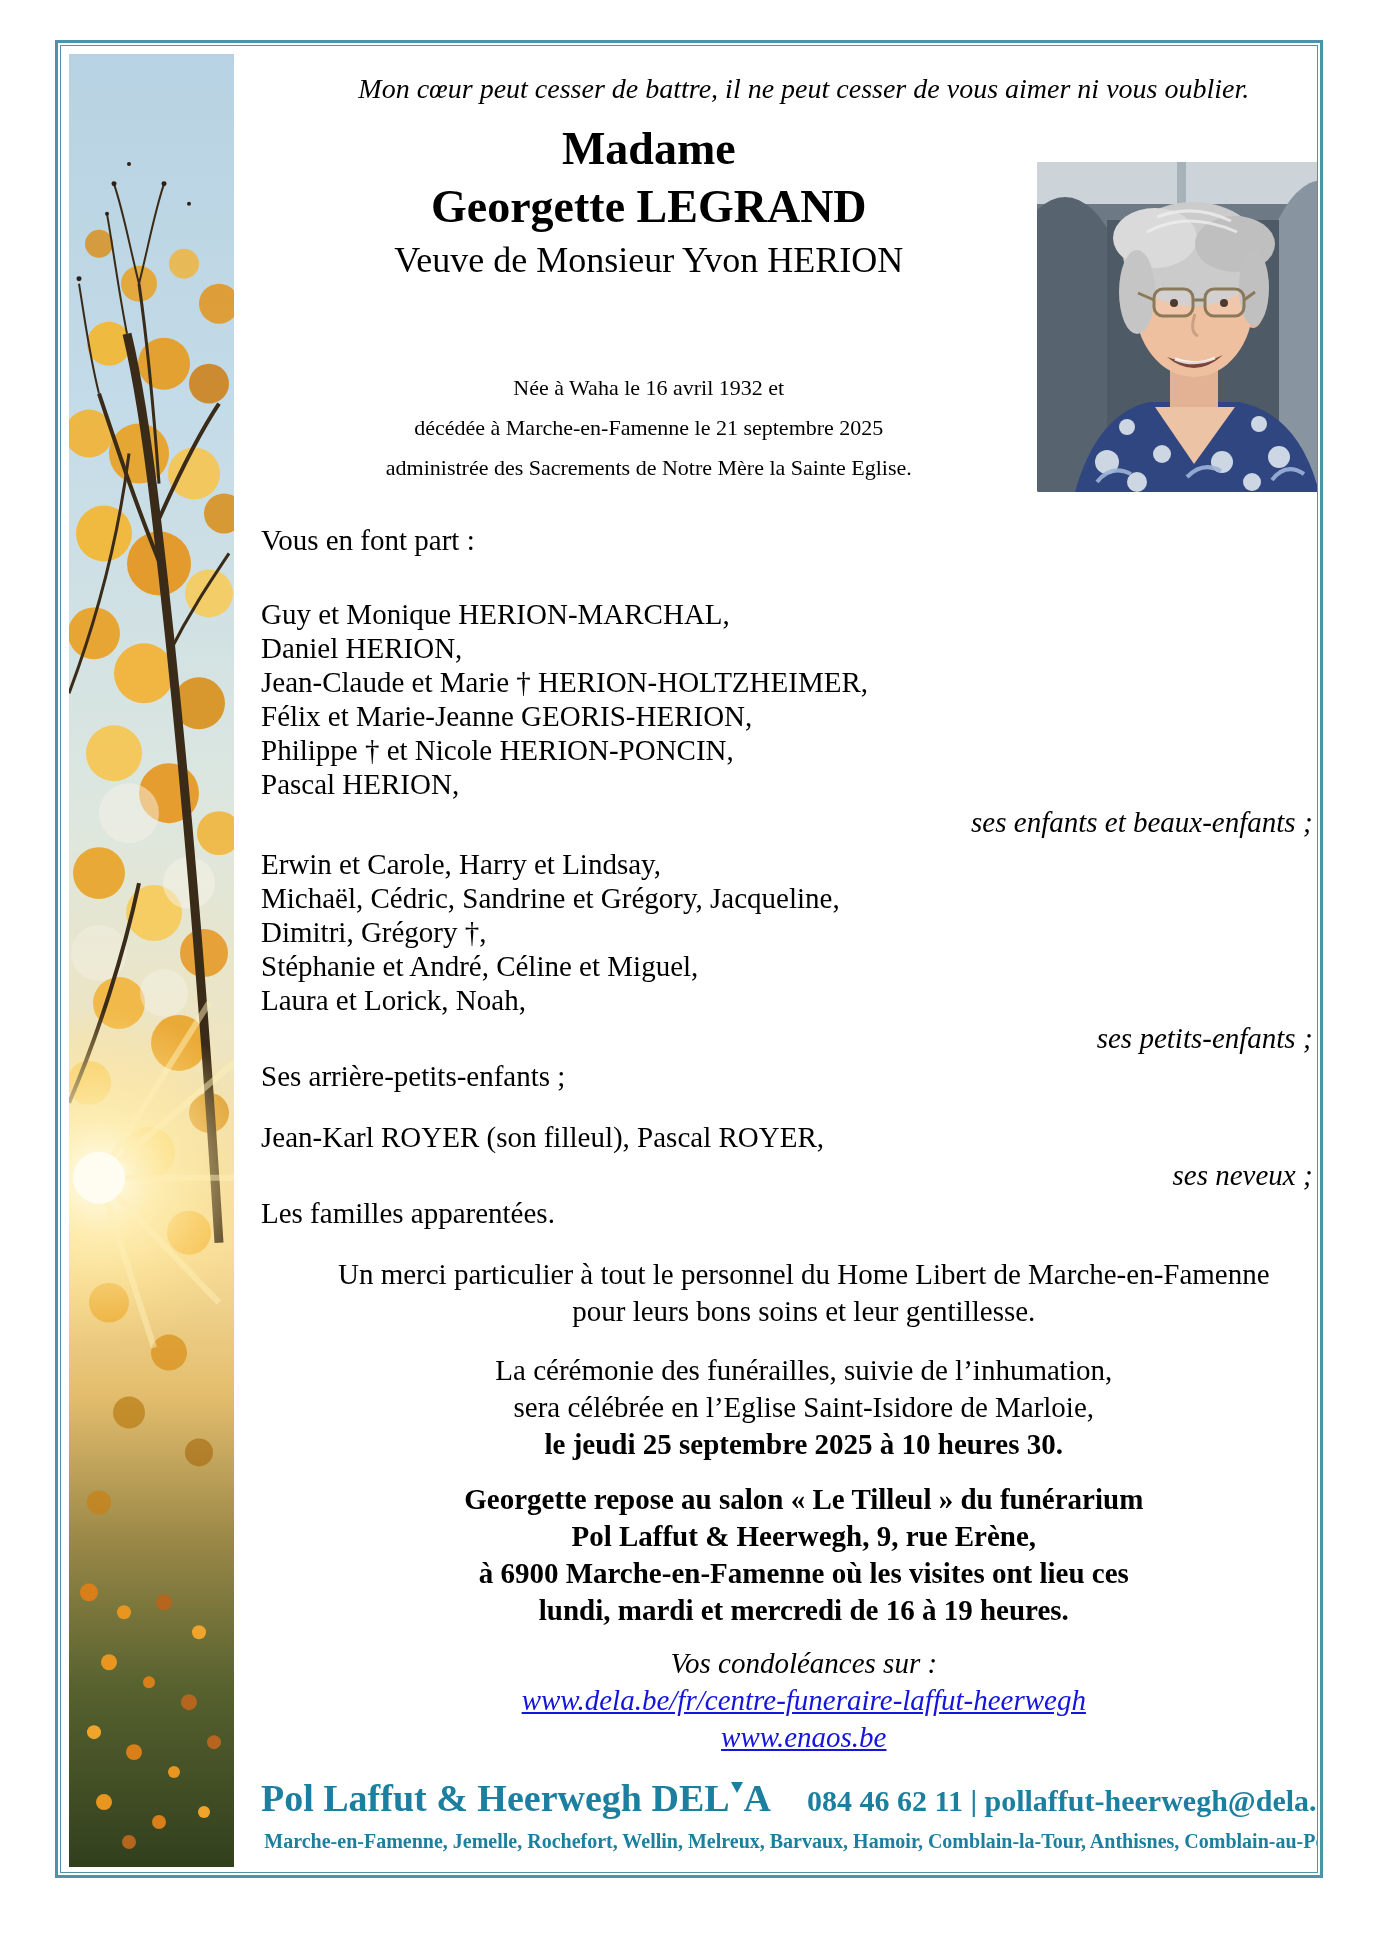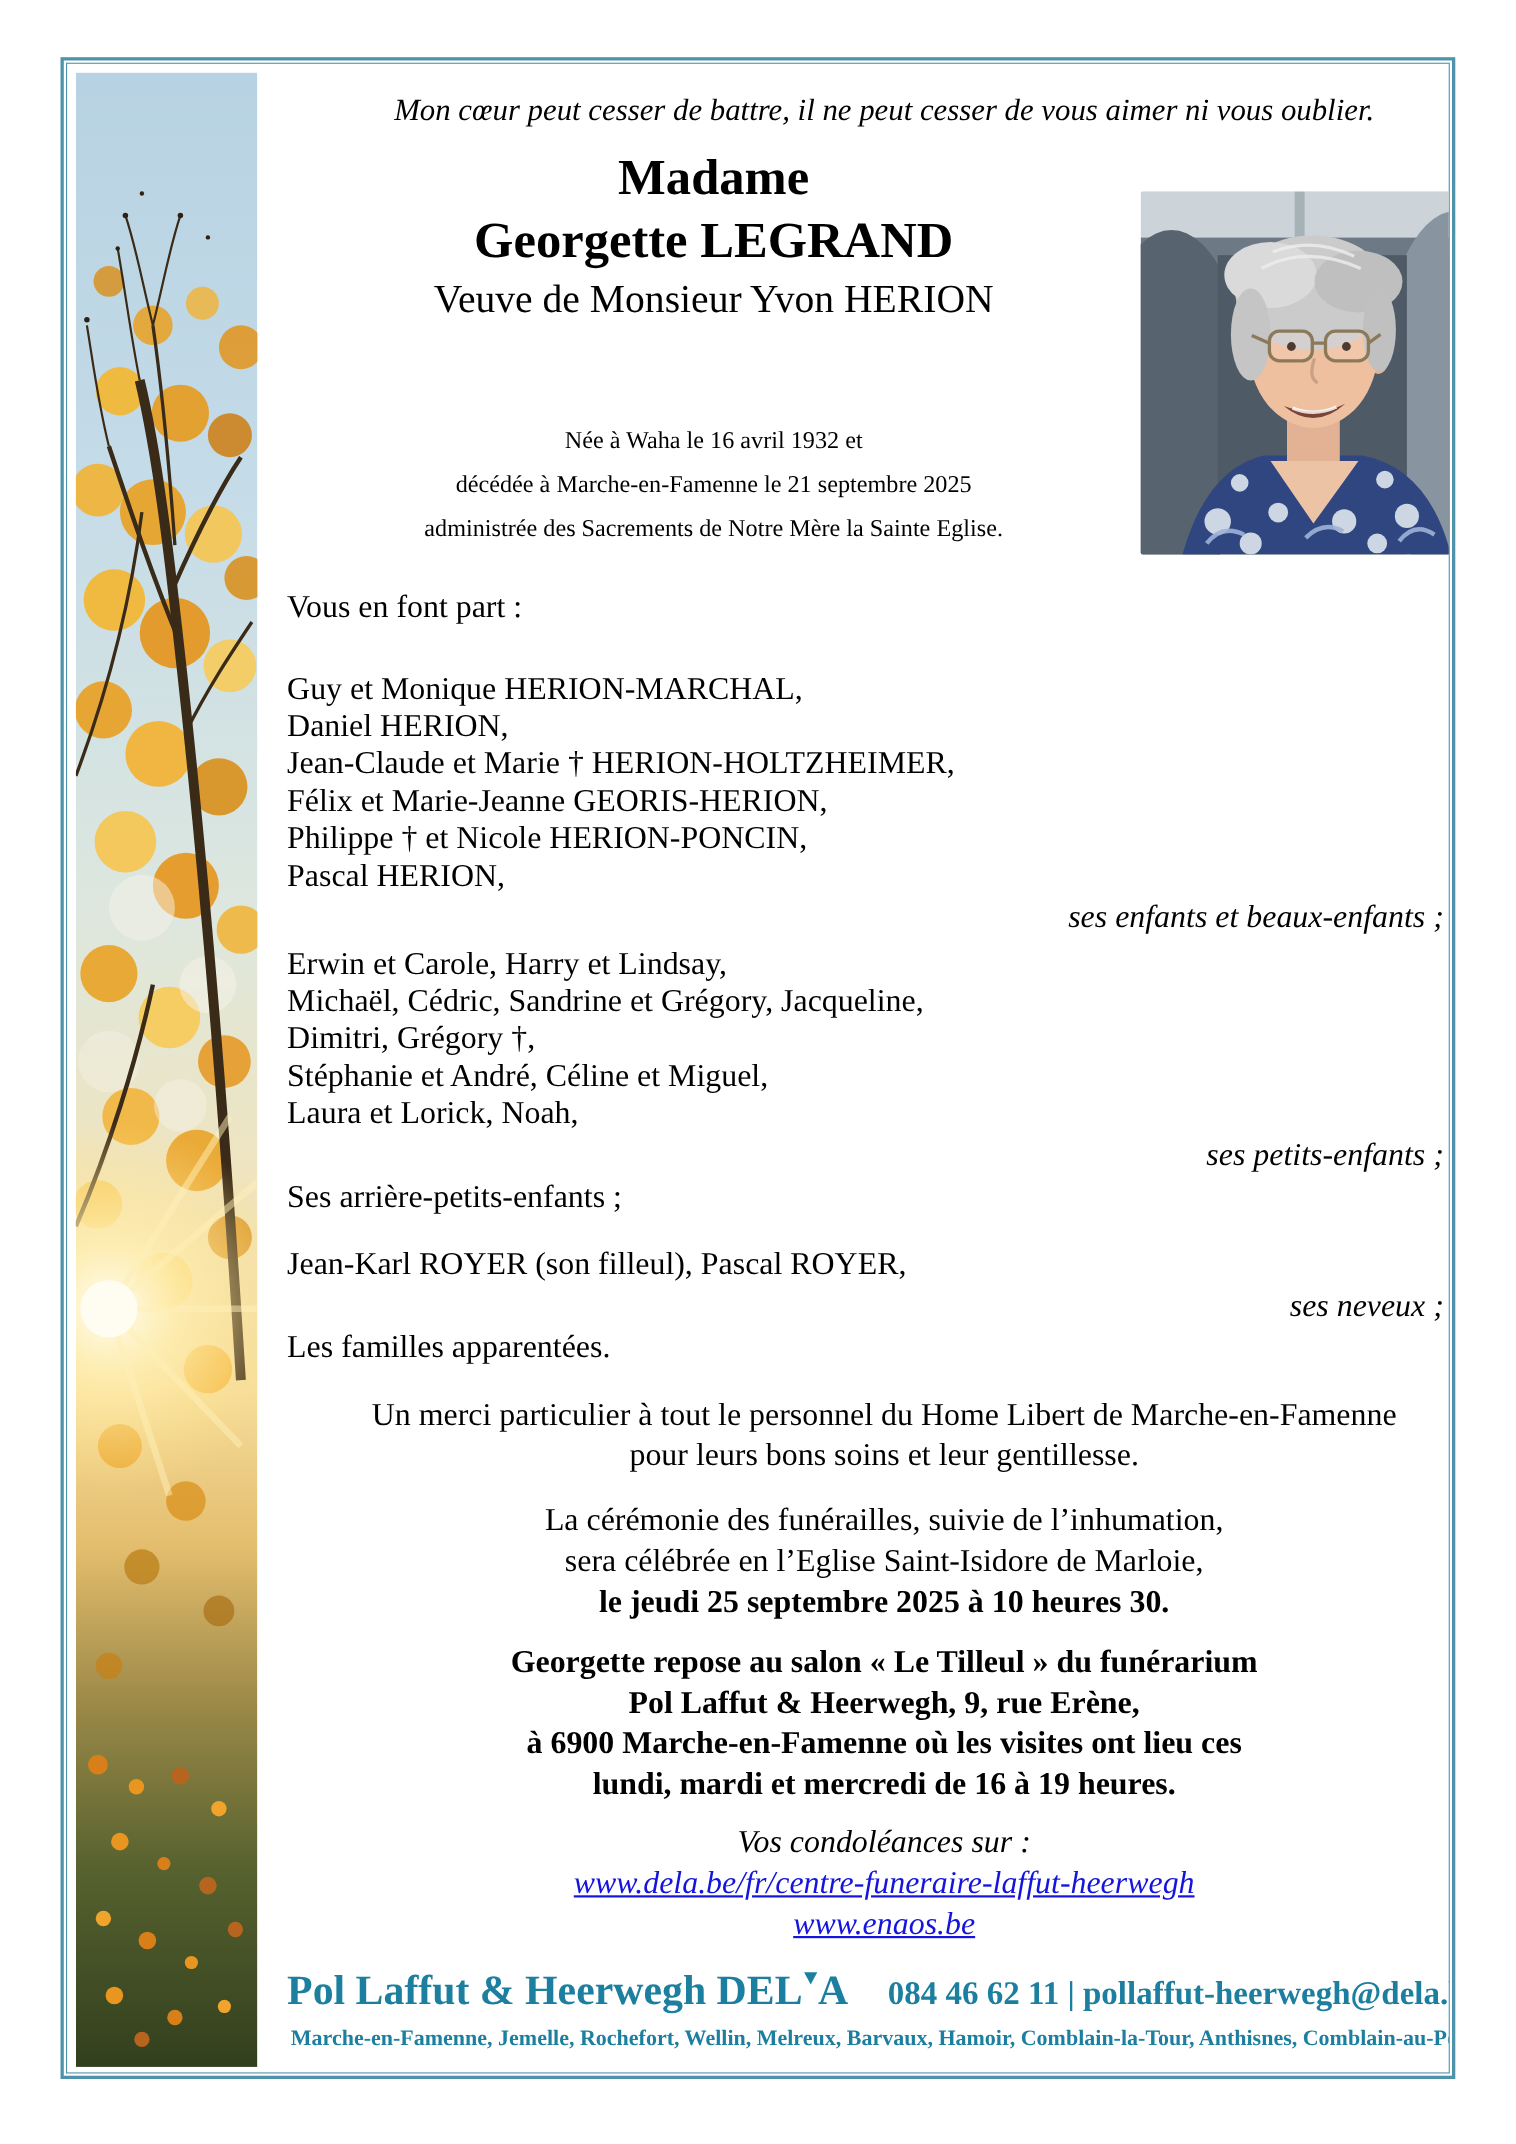--- a/index.html
+++ b/index.html
@@ -1,18 +1,18 @@
 <!DOCTYPE html>
 <html><head>
 <meta charset="utf-8">
 <style>
   html,body{margin:0;padding:0;background:#ffffff;}
   body{width:1378px;height:1949px;font-family:"Liberation Serif","DejaVu Serif",serif;color:#000;}
   .page{position:relative;width:1378px;height:1949px;background:#fff;overflow:hidden;}
-  .frame{position:absolute;left:55px;top:52px;width:1268px;height:1838px;border:3px solid #4f93aa;padding:2px;box-sizing:border-box;}
+  .frame{position:absolute;left:55px;top:40px;width:1268px;height:1838px;border:3px solid #4f93aa;padding:2px;box-sizing:border-box;}
   .frame-inner{width:100%;height:100%;border:1px solid #4f93aa;box-sizing:border-box;display:flex;overflow:hidden;}
   .sidebar{flex:none;width:165px;margin:8px;}
   .sidebar svg{display:block;width:165px;height:1813px;}
   .main{flex:1;display:flex;flex-direction:column;box-sizing:border-box;padding:0 14px 0 19px;font-size:29px;line-height:33px;}
   .quote{margin-top:26px;text-align:center;font-style:italic;font-size:28px;line-height:34px;}
   .header-row{display:flex;margin-top:14px;}
   .header-left{flex:1;text-align:center;}
   .title-1,.title-2{font-size:46px;font-weight:bold;line-height:58px;}
   .title-3{font-size:36px;line-height:48px;}
   .birth{margin-top:84px;font-size:22px;line-height:40px;}

